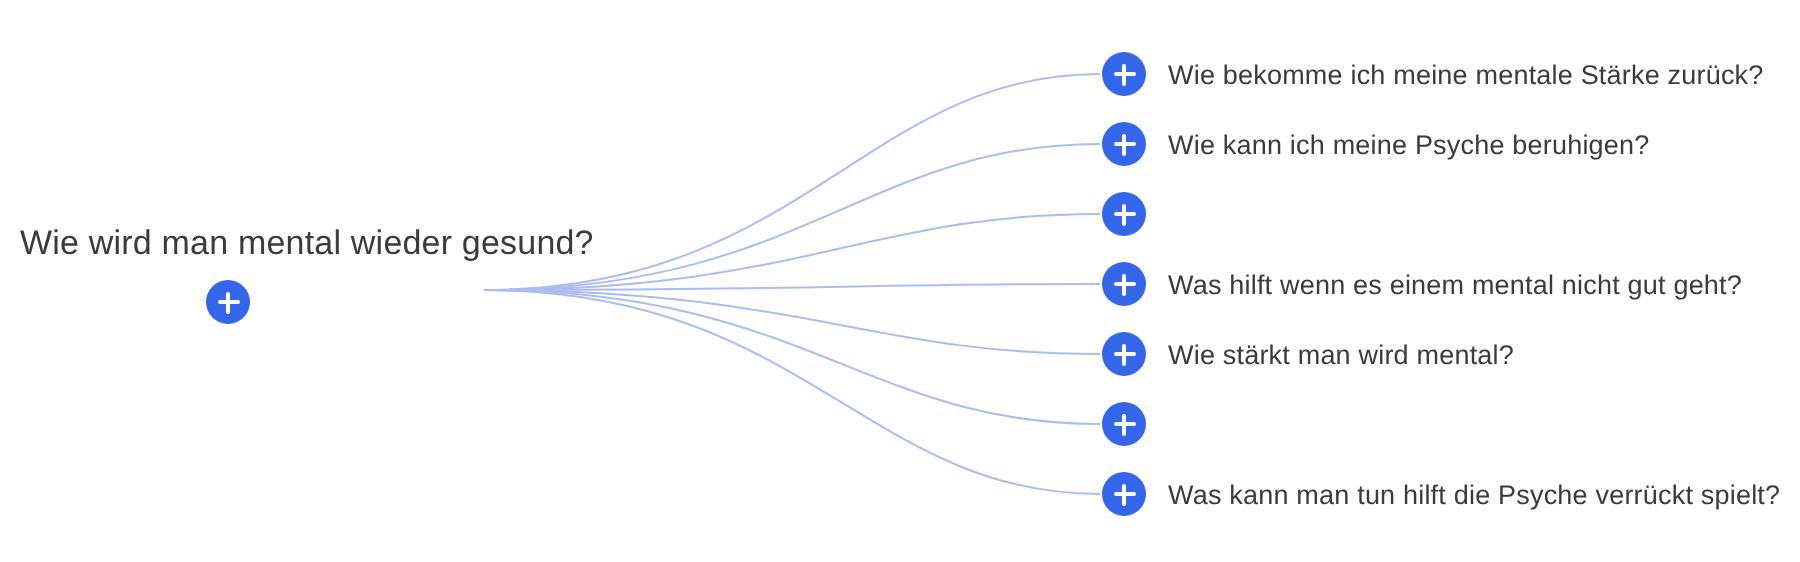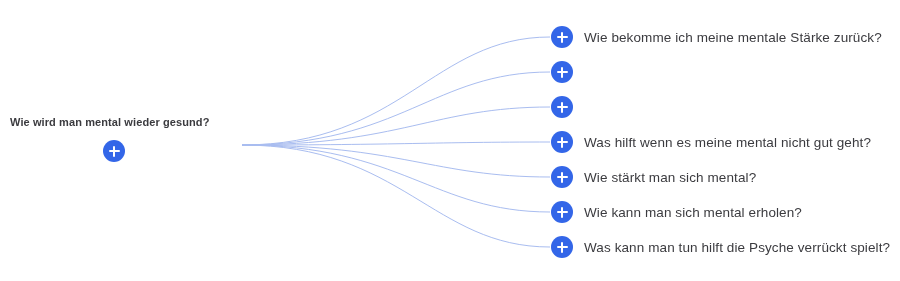--- a/index.html
+++ b/index.html
@@ -69,24 +69,23 @@
   
   #root-node {
     left: 10px;
     top: 113px;
     width: 208px;
     display: block;
     text-align: center;
   }
   #root-node .node-label {
     display: block;
-    font-size: 11px;
+    font-size: 17px;
     line-height: 18px;
     text-align: left;
-    font-weight: bold;
   }
   #root-node .plus-btn {
     margin: 9px auto 0 auto;
   }
   
   .child-node .node-label {
     margin-left: 11px;
   }
 </style>
 </head>
@@ -111,35 +110,35 @@
     <div class="plus-btn"></div>
   </div>
 
   <div id="children-layer">
       <div class="node child-node" style="left: 551px; top: 26px;">
         <div class="plus-btn"></div>
         <span class="node-label">Wie bekomme ich meine mentale Stärke zurück?</span>
       </div>
       <div class="node child-node" style="left: 551px; top: 61px;">
         <div class="plus-btn"></div>
+        <span class="node-label">Wie kann ich meine Psyche beruhigen?</span>
       </div>
       <div class="node child-node" style="left: 551px; top: 96px;">
         <div class="plus-btn"></div>
       </div>
       <div class="node child-node" style="left: 551px; top: 131px;">
         <div class="plus-btn"></div>
-        <span class="node-label">Was hilft wenn es meine mental nicht gut geht?</span>
+        <span class="node-label">Was hilft wenn es einem mental nicht gut geht?</span>
       </div>
       <div class="node child-node" style="left: 551px; top: 166px;">
         <div class="plus-btn"></div>
-        <span class="node-label">Wie stärkt man sich mental?</span>
+        <span class="node-label">Wie stärkt man wird mental?</span>
       </div>
       <div class="node child-node" style="left: 551px; top: 201px;">
         <div class="plus-btn"></div>
-        <span class="node-label">Wie kann man sich mental erholen?</span>
       </div>
       <div class="node child-node" style="left: 551px; top: 236px;">
         <div class="plus-btn"></div>
         <span class="node-label">Was kann man tun hilft die Psyche verrückt spielt?</span>
       </div>
     </div>
 
 </div>
 
 </body></html>

